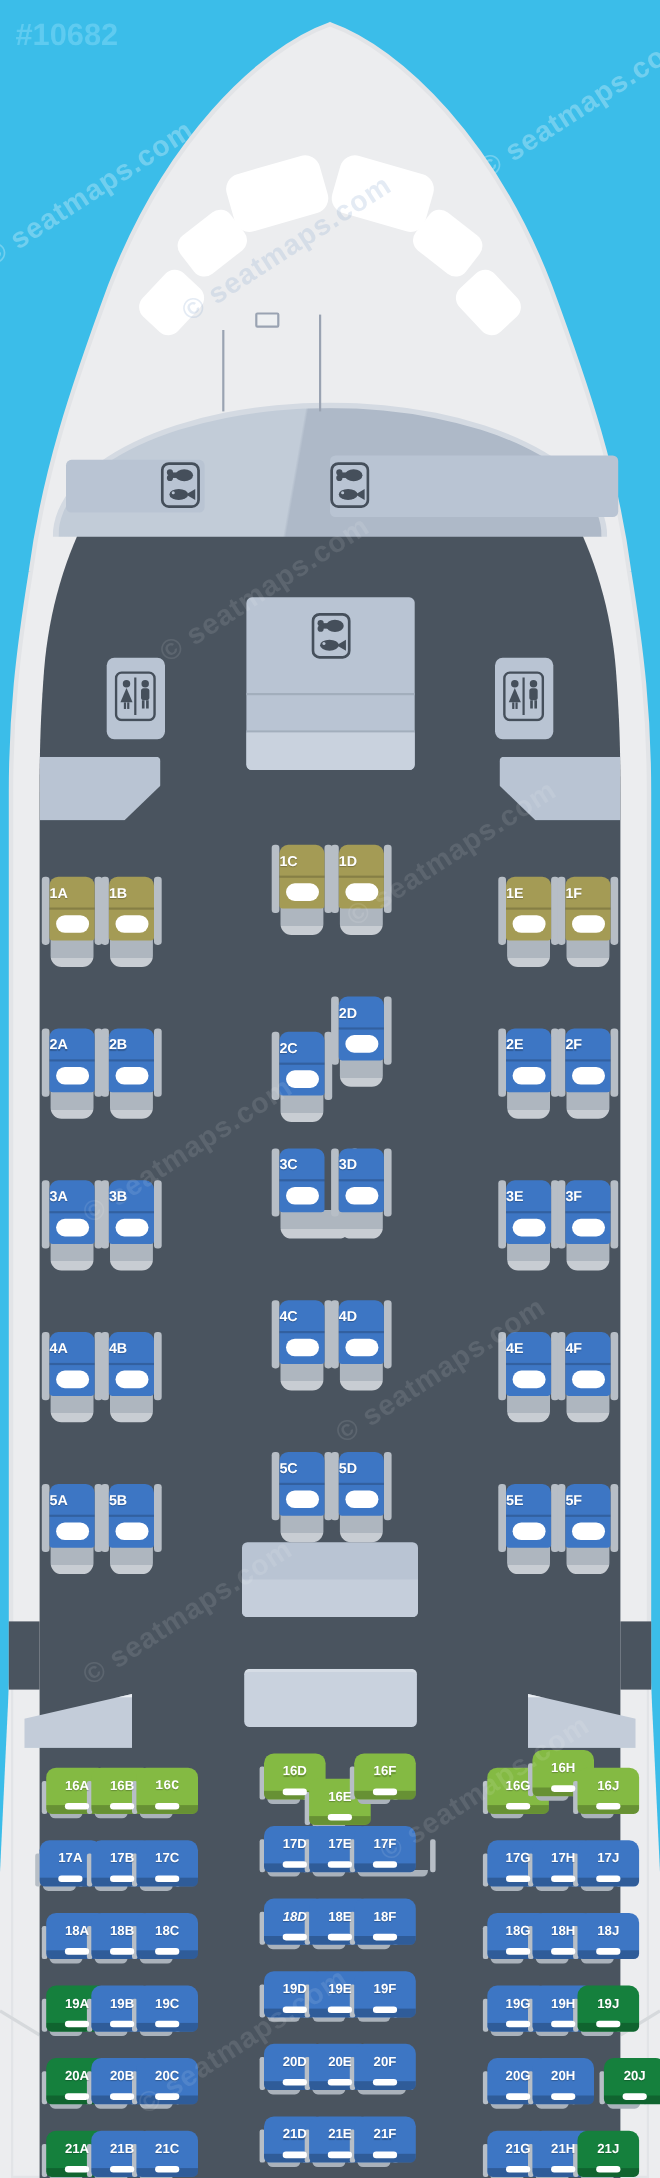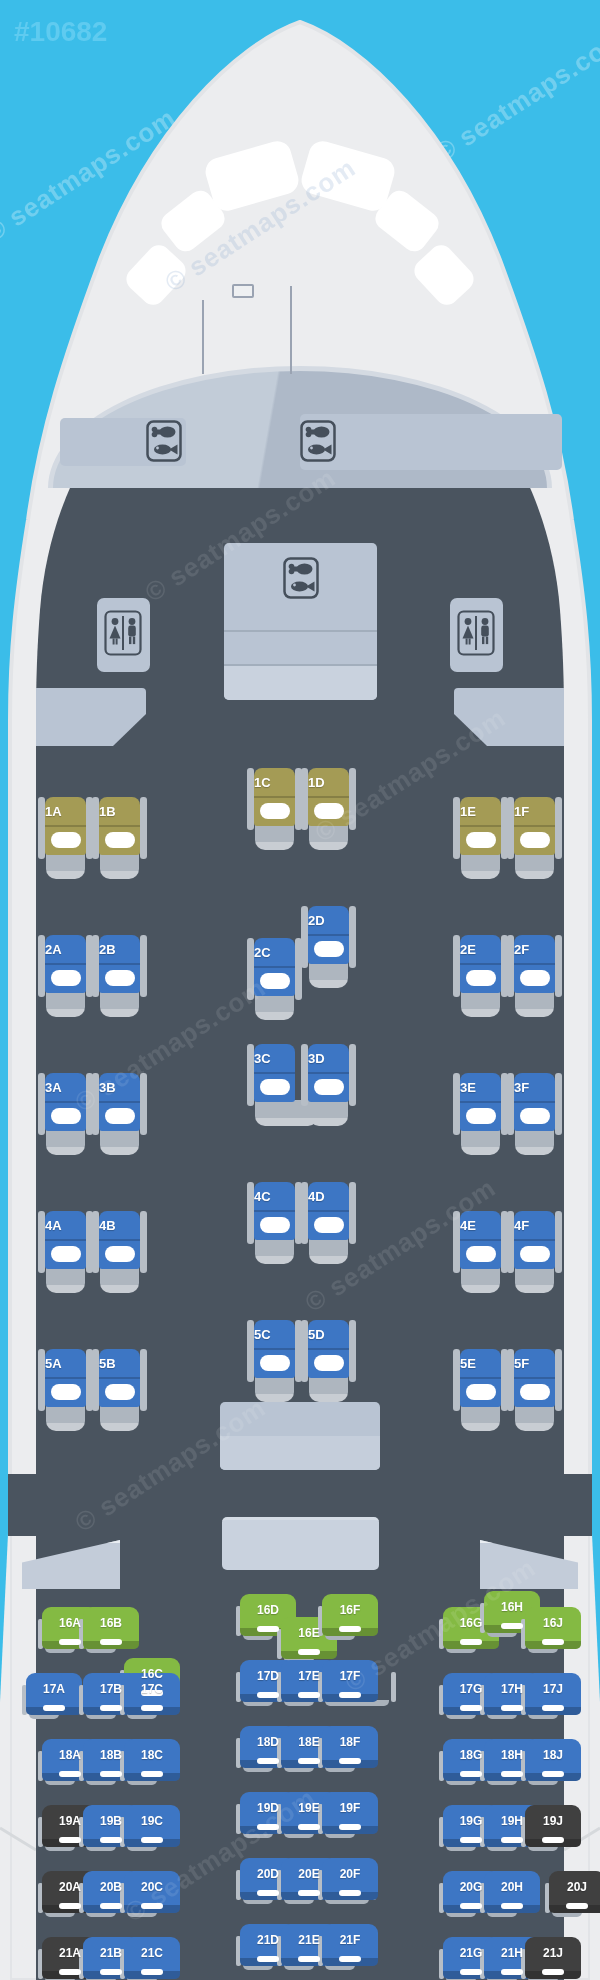--- a/index.html
+++ b/index.html
@@ -58,21 +58,21 @@
               border-radius:9px 9px 5px 5px;overflow:hidden;}
   .eseat .back::after{content:"";position:absolute;left:0;right:0;bottom:0;height:8px;
               background:rgba(0,0,0,.22);}
   .eseat .pill{position:absolute;left:50%;transform:translateX(-50%);bottom:4px;width:22px;
               height:6px;background:#fff;border-radius:3px;z-index:2;}
   .eseat .lbl{position:absolute;left:0;right:0;top:9px;text-align:center;color:#fff;
               font-size:12px;font-weight:bold;z-index:2;text-shadow:0 1px 1px rgba(0,0,0,.25);}
   .c-blue{background:#3d76c4;}
   .c-olive{background:#a49b55;}
   .c-green{background:#84ba43;}
-  .c-gray{background:#404040;}
+  .c-gray{background:#15803d;}
 </style>
 </head>
 <body>
 
 <div id="stage">
 
   <div class="wm on-cyan" style="left:-30px;top:160px;">© seatmaps.com</div>
   <div class="wm on-cyan" style="left:420px;top:80px;">© seatmaps.com</div>
 
   <svg class="abs" style="left:0;top:0;" width="600" height="1980" viewBox="0 0 600 1980">
@@ -490,21 +490,21 @@
       </div>
       <div class="eseat" style="left: 79px; top: 1607px;">
         <span class="arm l"></span>
         <span class="arm r"></span>
         <span class="bar"></span>
         <span class="back c-green">
           <span class="lbl">16B</span>
           <span class="pill"></span>
         </span>
       </div>
-      <div class="eseat" style="left: 120px; top: 1658px;">
+      <div class="eseat" style="left: 120px; top: 1607px; font-family: Liberation Mono, monospace;">
         <span class="arm l"></span>
         <span class="arm r"></span>
         <span class="bar"></span>
         <span class="back c-green">
           <span class="lbl">16C</span>
           <span class="pill"></span>
         </span>
       </div>
       <div class="eseat" style="left: 236px; top: 1594px;">
         <span class="arm l"></span>
@@ -553,21 +553,21 @@
       </div>
       <div class="eseat" style="left: 521px; top: 1607px;">
         <span class="arm l"></span>
         <span class="arm r"></span>
         <span class="bar"></span>
         <span class="back c-green">
           <span class="lbl">16J</span>
           <span class="pill"></span>
         </span>
       </div>
-      <div class="eseat" style="left: 22px; top: 1673px;">
+      <div class="eseat" style="left: 32px; top: 1673px;">
         <span class="arm l"></span>
         <span class="arm r"></span>
         <span class="bar"></span>
         <span class="back c-blue">
           <span class="lbl">17A</span>
           <span class="pill"></span>
         </span>
       </div>
       <div class="eseat" style="left: 79px; top: 1673px;">
         <span class="arm l"></span>
@@ -661,21 +661,21 @@
       </div>
       <div class="eseat" style="left: 120px; top: 1739px;">
         <span class="arm l"></span>
         <span class="arm r"></span>
         <span class="bar"></span>
         <span class="back c-blue">
           <span class="lbl">18C</span>
           <span class="pill"></span>
         </span>
       </div>
-      <div class="eseat" style="left: 236px; top: 1726px;">
+      <div class="eseat" style="left: 236px; top: 1726px; font-style: italic;">
         <span class="arm l"></span>
         <span class="arm r"></span>
         <span class="bar"></span>
         <span class="back c-blue">
           <span class="lbl">18D</span>
           <span class="pill"></span>
         </span>
       </div>
       <div class="eseat" style="left: 277px; top: 1726px;">
         <span class="arm l"></span>

